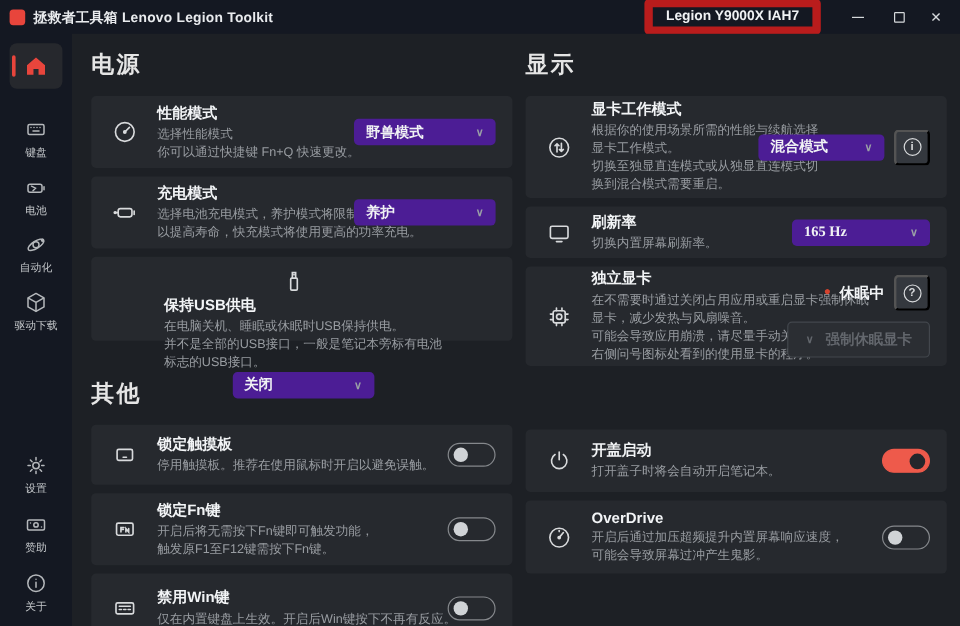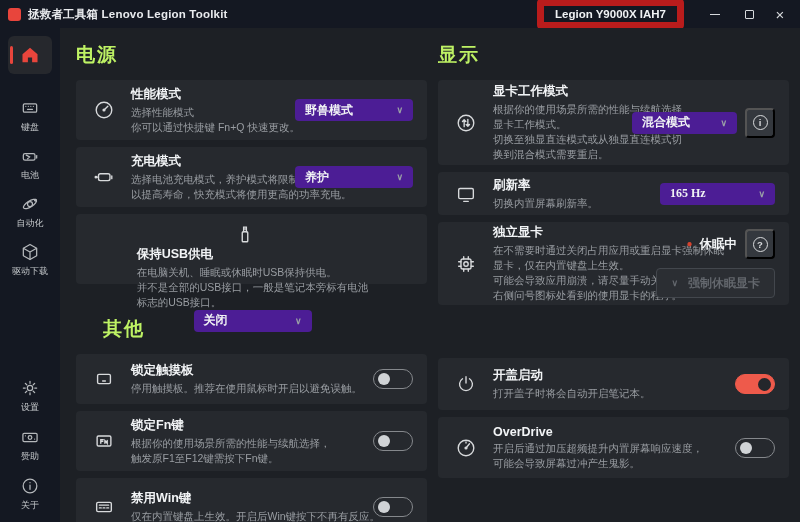--- a/index.html
+++ b/index.html
@@ -28,22 +28,22 @@
   .side-home::before { content:""; position:absolute; left:2px; top:10px; width:3px; height:18px; border-radius:2px; background:#e8453c; }
   .side-item { display:flex; flex-direction:column; align-items:center; gap:3px; margin-top:12px; color:#c3c6c9; font-size:9px; cursor:pointer; }
   .side-item svg { opacity:.92; }
   .side-bottom { margin-top:auto; display:flex; flex-direction:column; align-items:center; }
   .side-bottom .side-item { margin-top:0; margin-bottom:13px; }
   .side-bottom .side-item:last-child { margin-bottom:2px; }
 
   
   .main { flex:1; background:#1d2025; padding:12px 11px 0 16px; display:flex; gap:11px; overflow:hidden; }
   .col { flex:1; min-width:0; }
-  .section-h { font-size:19px; font-weight:600; letter-spacing:2px; color:#bef264; margin:4px 0 14px 0; line-height:22px; }
-  .section-h.second { margin-top:34px;margin-left:27px; }
+  .section-h { font-size:19px; font-weight:600; letter-spacing:2px; color:#e5e5e5; margin:4px 0 14px 0; line-height:22px; }
+  .section-h.second { margin-top:34px; }
 
   .card { background:#26292e; border-radius:4px; display:flex; align-items:center; padding:8px 14px 8px 16px; margin-bottom:7px; }
   .cicon { flex:0 0 24px; width:24px; display:flex; align-items:center; justify-content:center; margin-right:15px; color:#d8dadc; }
   .ctext { flex:1; min-width:0; }
   .ctitle { font-size:12.5px; font-weight:700; color:#f2f4f6; margin-bottom:2px; }
   .cdesc { font-size:10.5px; color:#999da2; line-height:1.42; white-space:nowrap; }
   .h60 { height:60px; } .h70 { height:70px;flex-direction:column; } .h85 { height:85px; } .h43 { height:43px; }
   .h83 { height:83px; } .h50 { height:50px; } .h52 { height:52px; } .h61 { height:61px; } .h58 { height:58px; }
 
   .select { min-width:118px; height:22px; background:#4c1d95; border-radius:4px; display:flex; align-items:center; justify-content:space-between; padding:0 10px; font-size:12px; font-weight:600; color:#f0f2f4; cursor:pointer; flex:0 0 auto;font-family:Liberation Serif, serif; }
@@ -244,21 +244,21 @@
         <div class="card h60">
           <span class="cicon">
             <svg width="22" height="22" viewBox="0 0 24 24" fill="none" stroke="currentColor" stroke-width="1.5" stroke-linecap="round">
                 <rect x="4.5" y="6.5" width="15" height="11" rx="1.5"></rect>
                 <path d="M8.5 14.5v-4h2.7M8.5 12.3h2.2"></path>
                 <path d="M13 14.5v-3l2.5 3v-3"></path>
               </svg>
           </span>
           <div class="ctext">
             <div class="ctitle">锁定Fn键</div>
-            <div class="cdesc">根据你的使用场景所需的性能与续航选择，</div>
+            <div class="cdesc">开启后将无需按下Fn键即可触发功能，</div>
             <div class="cdesc">触发原F1至F12键需按下Fn键。</div>
           </div>
           <div class="toggle">
               <span class="knob"></span>
             </div>
         </div>
 
         <div class="card h58">
           <span class="cicon">
             <svg width="22" height="22" viewBox="0 0 24 24" fill="none" stroke="currentColor" stroke-width="1.5" stroke-linecap="round">
@@ -324,21 +324,21 @@
           <span class="cicon">
             <svg width="22" height="22" viewBox="0 0 24 24" fill="none" stroke="currentColor" stroke-width="1.5" stroke-linecap="round">
                 <rect x="6.5" y="6.5" width="11" height="11" rx="2"></rect>
                 <circle cx="12" cy="12" r="2.4"></circle>
                 <path d="M9.5 6.5V4M14.5 6.5V4M9.5 20v-2.5M14.5 20v-2.5M6.5 9.5H4M6.5 14.5H4M20 9.5h-2.5M20 14.5h-2.5"></path>
               </svg>
           </span>
           <div class="ctext">
             <div class="ctitle">独立显卡</div>
             <div class="cdesc">在不需要时通过关闭占用应用或重启显卡强制休眠</div>
-            <div class="cdesc">显卡，仅在内置键盘上生效。</div>
+            <div class="cdesc">显卡，减少发热与风扇噪音。</div>
             <div class="cdesc">可能会导致应用崩溃，请尽量手动关闭将鼠标放到</div>
             <div class="cdesc">右侧问号图标处看到的使用显卡的程序。</div>
           </div>
           <div class="ctrl-col">
             <div class="status-row">
               <span class="status-dot">●</span>
               <span class="status-text">休眠中</span>
               <button class="icon-btn">
                 <i class="circ">?</i>
               </button>

